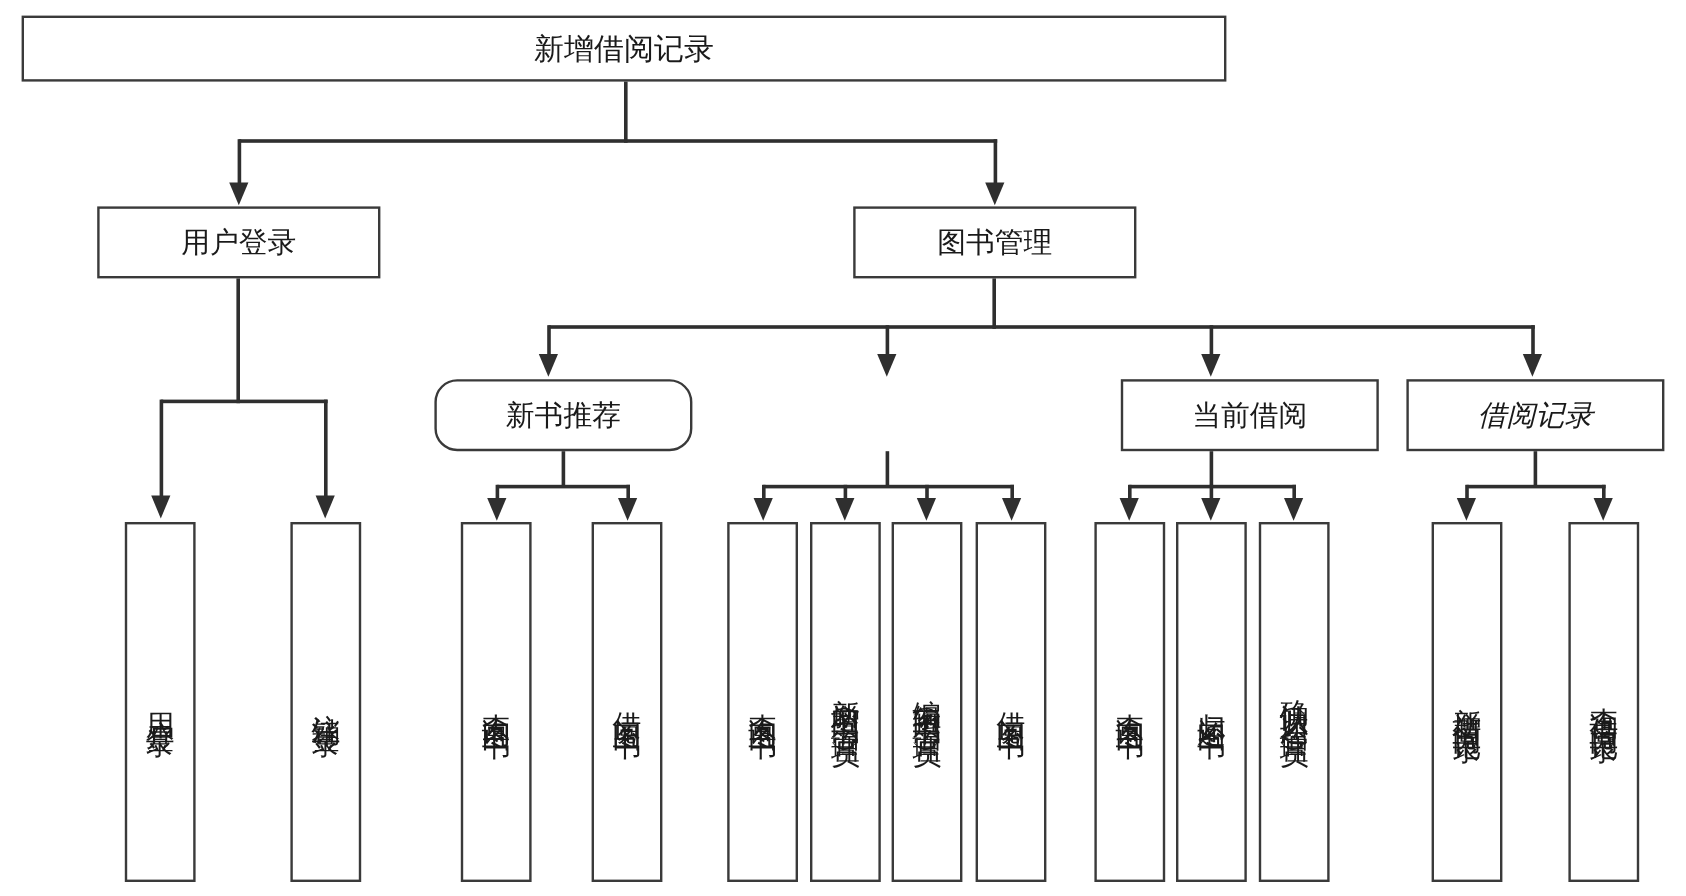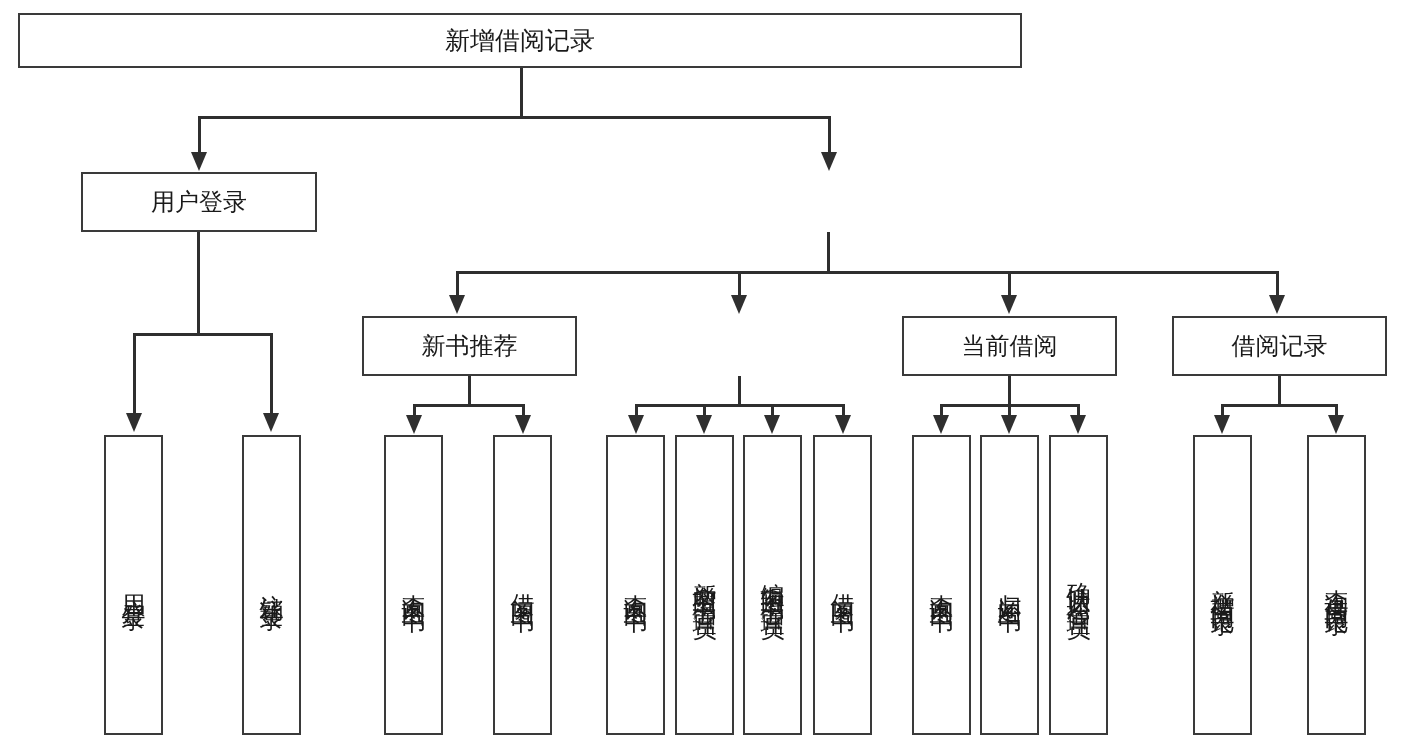--- a/index.html
+++ b/index.html
@@ -82,46 +82,49 @@
 
   <div class="conn vline" style="left:198px;top:116px;width:3px;height:38px;"></div>
   <div class="arrow" style="left:191px;top:152px;"></div>
 
   <div class="conn vline" style="left:828px;top:116px;width:3px;height:38px;"></div>
   <div class="arrow" style="left:821px;top:152px;"></div>
 
   <div class="node lvl2" style="left:81px;top:172px;width:236px;height:60px;">
     <span class="htext">用户登录</span>
   </div>
+  <div class="node lvl2" style="left:711px;top:172px;width:236px;height:60px;">
+    <span class="htext">图书管理</span>
+  </div>
 
   <div class="conn vline" style="left:197px;top:232px;width:3px;height:104px;"></div>
   <div class="conn hline" style="left:134px;top:333px;width:139px;height:3px;"></div>
   <div class="conn vline" style="left:133px;top:333px;width:3px;height:82px;"></div>
   <div class="arrow" style="left:126px;top:413px;"></div>
   <div class="conn vline" style="left:270px;top:333px;width:3px;height:82px;"></div>
   <div class="arrow" style="left:263px;top:413px;"></div>
 
   <div class="conn vline" style="left:827px;top:232px;width:3px;height:42px;"></div>
   <div class="conn hline" style="left:457px;top:271px;width:822px;height:3px;"></div>
   <div class="conn vline" style="left:456px;top:271px;width:3px;height:26px;"></div>
   <div class="arrow" style="left:449px;top:295px;"></div>
   <div class="conn vline" style="left:738px;top:271px;width:3px;height:26px;"></div>
   <div class="arrow" style="left:731px;top:295px;"></div>
   <div class="conn vline" style="left:1008px;top:271px;width:3px;height:26px;"></div>
   <div class="arrow" style="left:1001px;top:295px;"></div>
   <div class="conn vline" style="left:1276px;top:271px;width:3px;height:26px;"></div>
   <div class="arrow" style="left:1269px;top:295px;"></div>
 
-  <div class="node lvl3" style="left:362px;top:316px;width:215px;height:60px;">
+  <div class="node lvl3" style="left:362px;top:316px;width:215px;height:60px;border-radius:19px;">
     <span class="htext">新书推荐</span>
   </div>
-  <div class="node lvl3" style="left:902px;top:316px;width:215px;height:60px;">
+  <div class="node lvl3" style="left:934px;top:316px;width:215px;height:60px;">
     <span class="htext">当前借阅</span>
   </div>
-  <div class="node lvl3" style="left:1172px;top:316px;width:215px;height:60px;">
+  <div class="node lvl3" style="left:1172px;top:316px;width:215px;height:60px;font-style:italic;">
     <span class="htext">借阅记录</span>
   </div>
 
   <div class="conn vline" style="left:468px;top:376px;width:3px;height:30px;"></div>
   <div class="conn hline" style="left:414px;top:404px;width:111px;height:3px;"></div>
   <div class="conn vline" style="left:413px;top:404px;width:3px;height:14px;"></div>
   <div class="arrow" style="left:406px;top:415px;"></div>
   <div class="conn vline" style="left:522px;top:404px;width:3px;height:14px;"></div>
   <div class="arrow" style="left:515px;top:415px;"></div>
 

